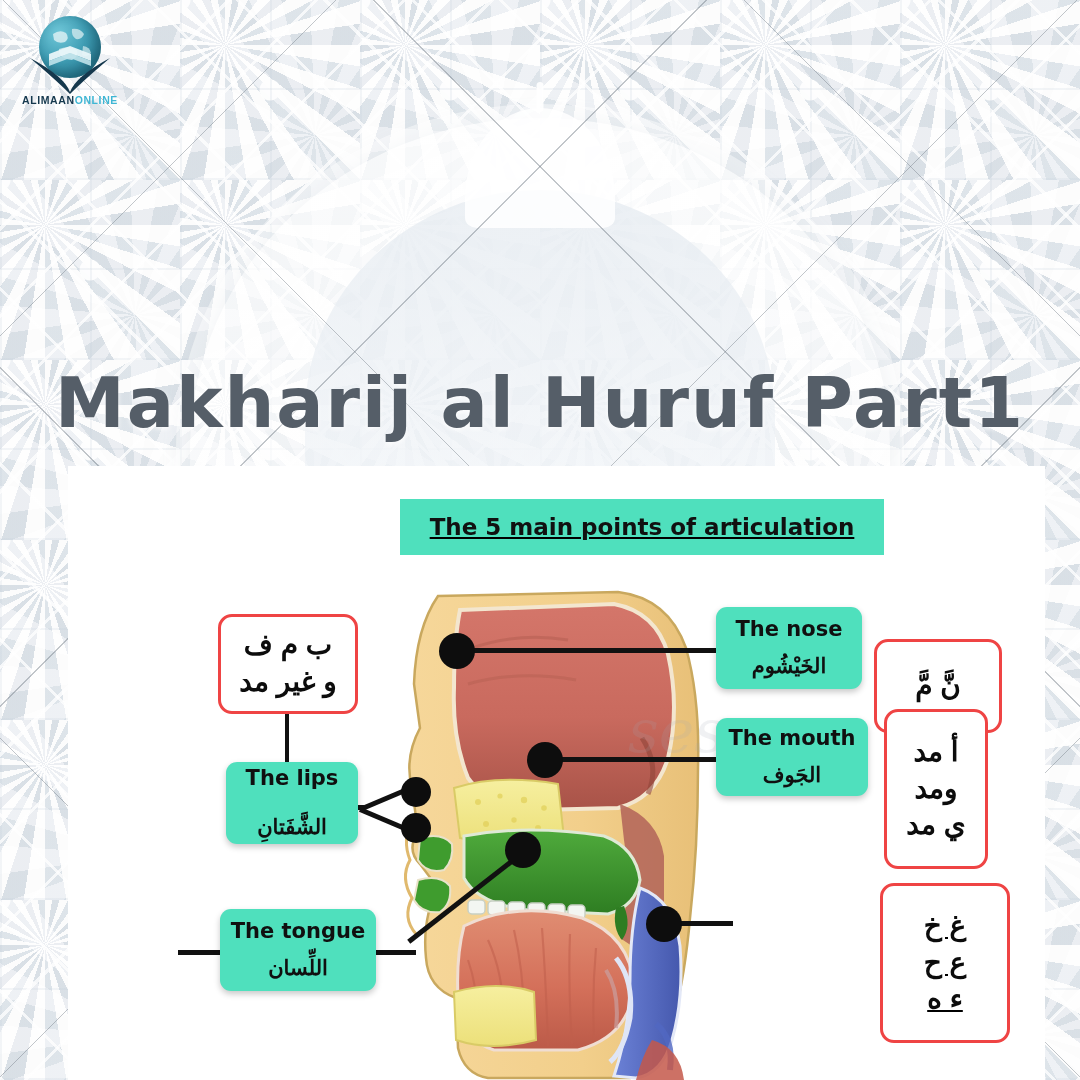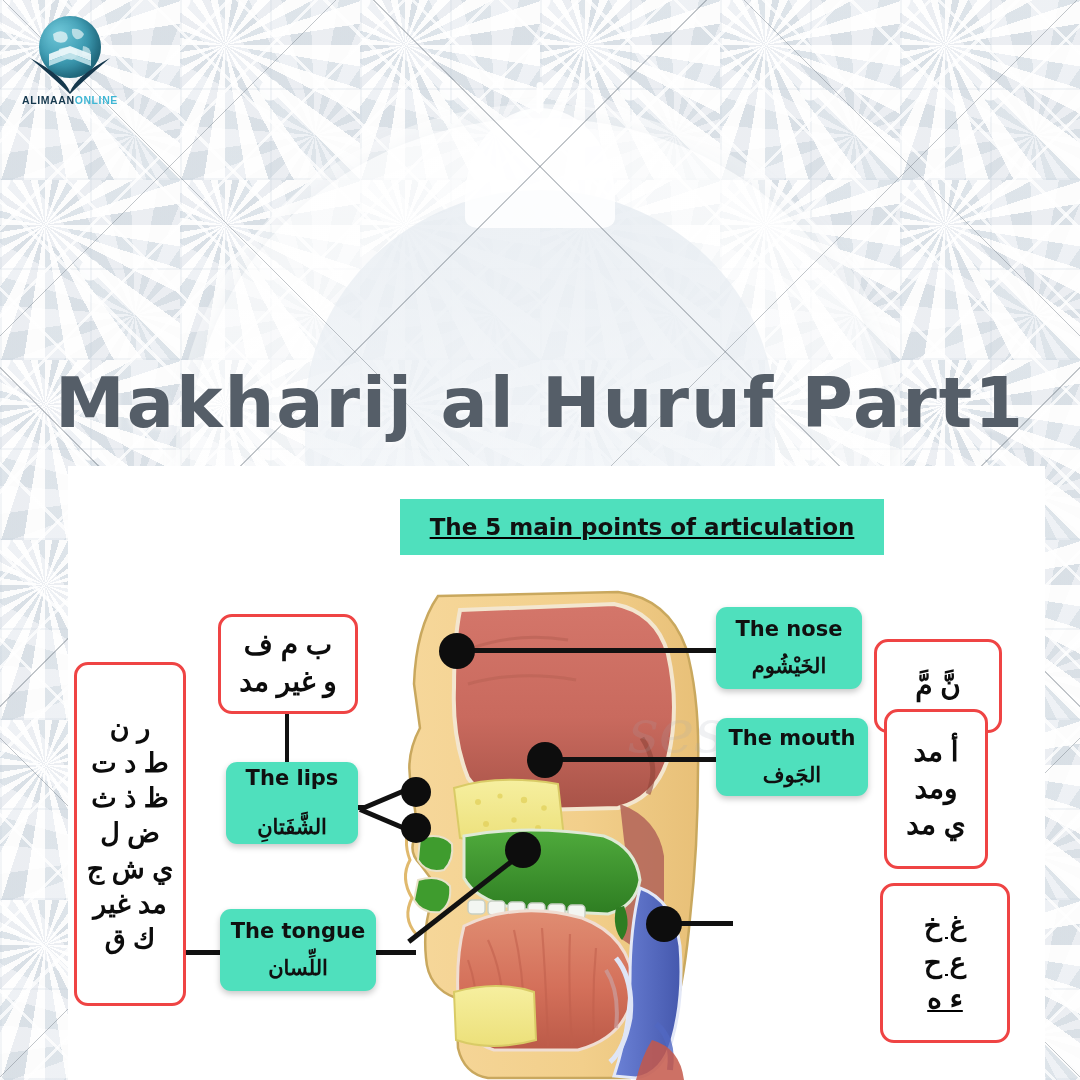--- a/index.html
+++ b/index.html
@@ -410,24 +410,15 @@
     <div class="chip" style="left:152px; top:443px; width:156px; height:82px;">
       <div class="chip-en">The tongue</div>
       <div class="chip-ar">اللِّسان</div>
     </div>
 
     <div class="lbox" style="left:150px; top:148px; width:140px; height:100px;">
       <div class="lrow">ب م ف</div>
       <div class="lrow">و غير مد</div>
     </div>
 
-    <div class="lbox big" style="left:6px; top:196px; width:112px; height:344px;">
-      <div class="lrow">ر ن</div>
-      <div class="lrow">ط د ت</div>
-      <div class="lrow">ظ ذ ث</div>
-      <div class="lrow">ض ل</div>
-      <div class="lrow">ي ش ج</div>
-      <div class="lrow">مد غير</div>
-      <div class="lrow">ك ق</div>
-    </div>
 
   </div>
 </div>
 
 </body></html>

